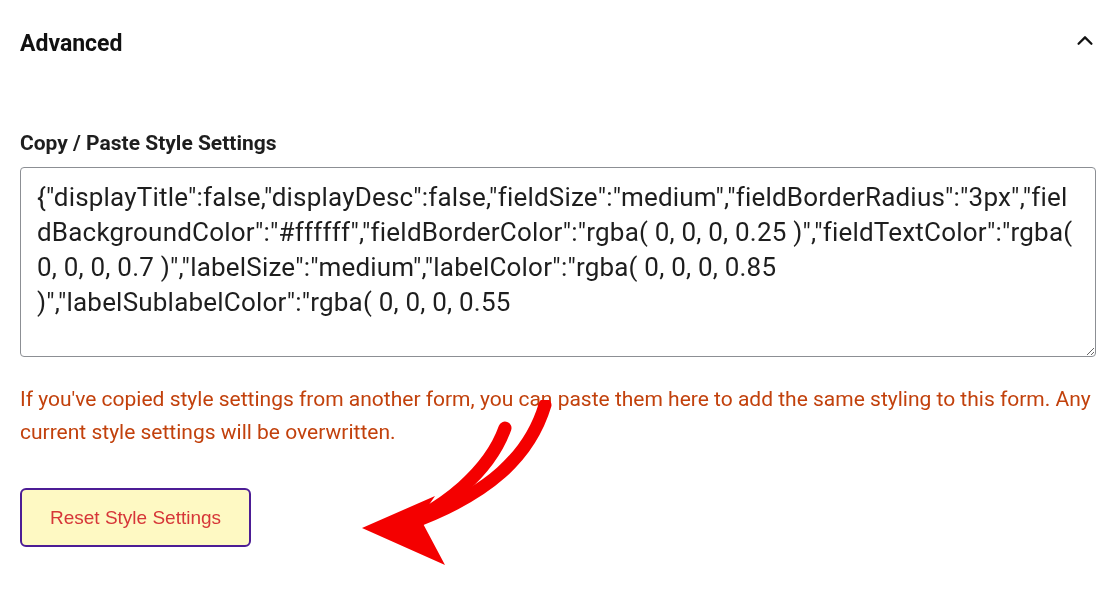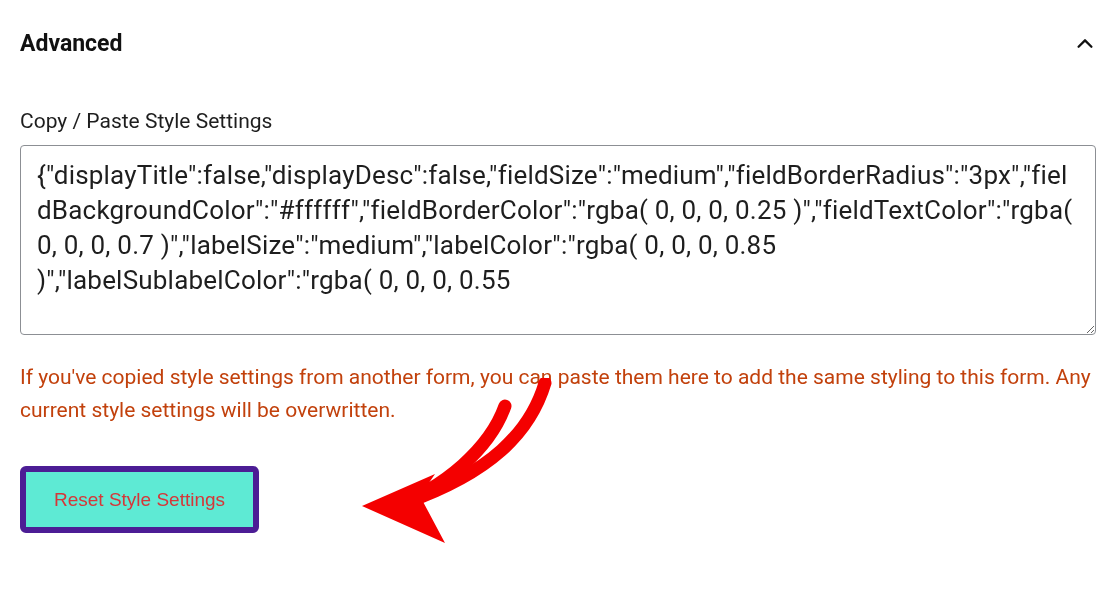--- a/index.html
+++ b/index.html
@@ -8,43 +8,42 @@
       padding: 20px;
       font-family: -apple-system, BlinkMacSystemFont, "Segoe UI", Roboto, Helvetica, Arial, sans-serif;
       background: #ffffff;
       color: #1e1e1e;
       width: 1116px;
     }
     .section { padding: 0; }
     .section-header {
       display: flex;
       justify-content: space-between;
-      align-items: center;
       cursor: pointer;
       padding: 10px 0 10px 0;
     }
     .section-title {
       font-size: 23px;
       font-weight: 700;
       color: #111;
     }
     .chevron {
       width: 22px;
       height: 22px;
       stroke: #111;
       stroke-width: 2.5;
       fill: none;
       stroke-linecap: round;
       stroke-linejoin: round;
     }
     .subsection-label {
       font-size: 21px;
-      font-weight: 400;
+      font-weight: 700;
       color: #1e1e1e;
-      margin-top: 42px;
+      margin-top: 64px;
       margin-bottom: 12px;
     }
     .style-textarea {
       width: 100%;
       height: 190px;
       padding: 12px 16px 8px 16px;
       font-family: -apple-system, BlinkMacSystemFont, "Segoe UI", Roboto, Helvetica, Arial, sans-serif;
       font-size: 26px;
       line-height: 1.35;
       border: 1px solid #8c8f94;
@@ -61,22 +60,22 @@
       color: #c2410c;
       margin-top: 22px;
       margin-bottom: 40px;
     }
     .reset-btn-row {
       position: relative;
       display: flex;
       align-items: flex-start;
     }
     .reset-button {
-      background: #5eead4;
-      border: 6px solid #4c1d95;
+      background: #fef9c3;
+      border: 2px solid #4c1d95;
       color: #d63638;
       font-size: 19px;
       font-weight: 400;
       padding: 18px 28px;
       border-radius: 6px;
       cursor: pointer;
       line-height: 1;
     }
     .annotation {
       position: absolute;

